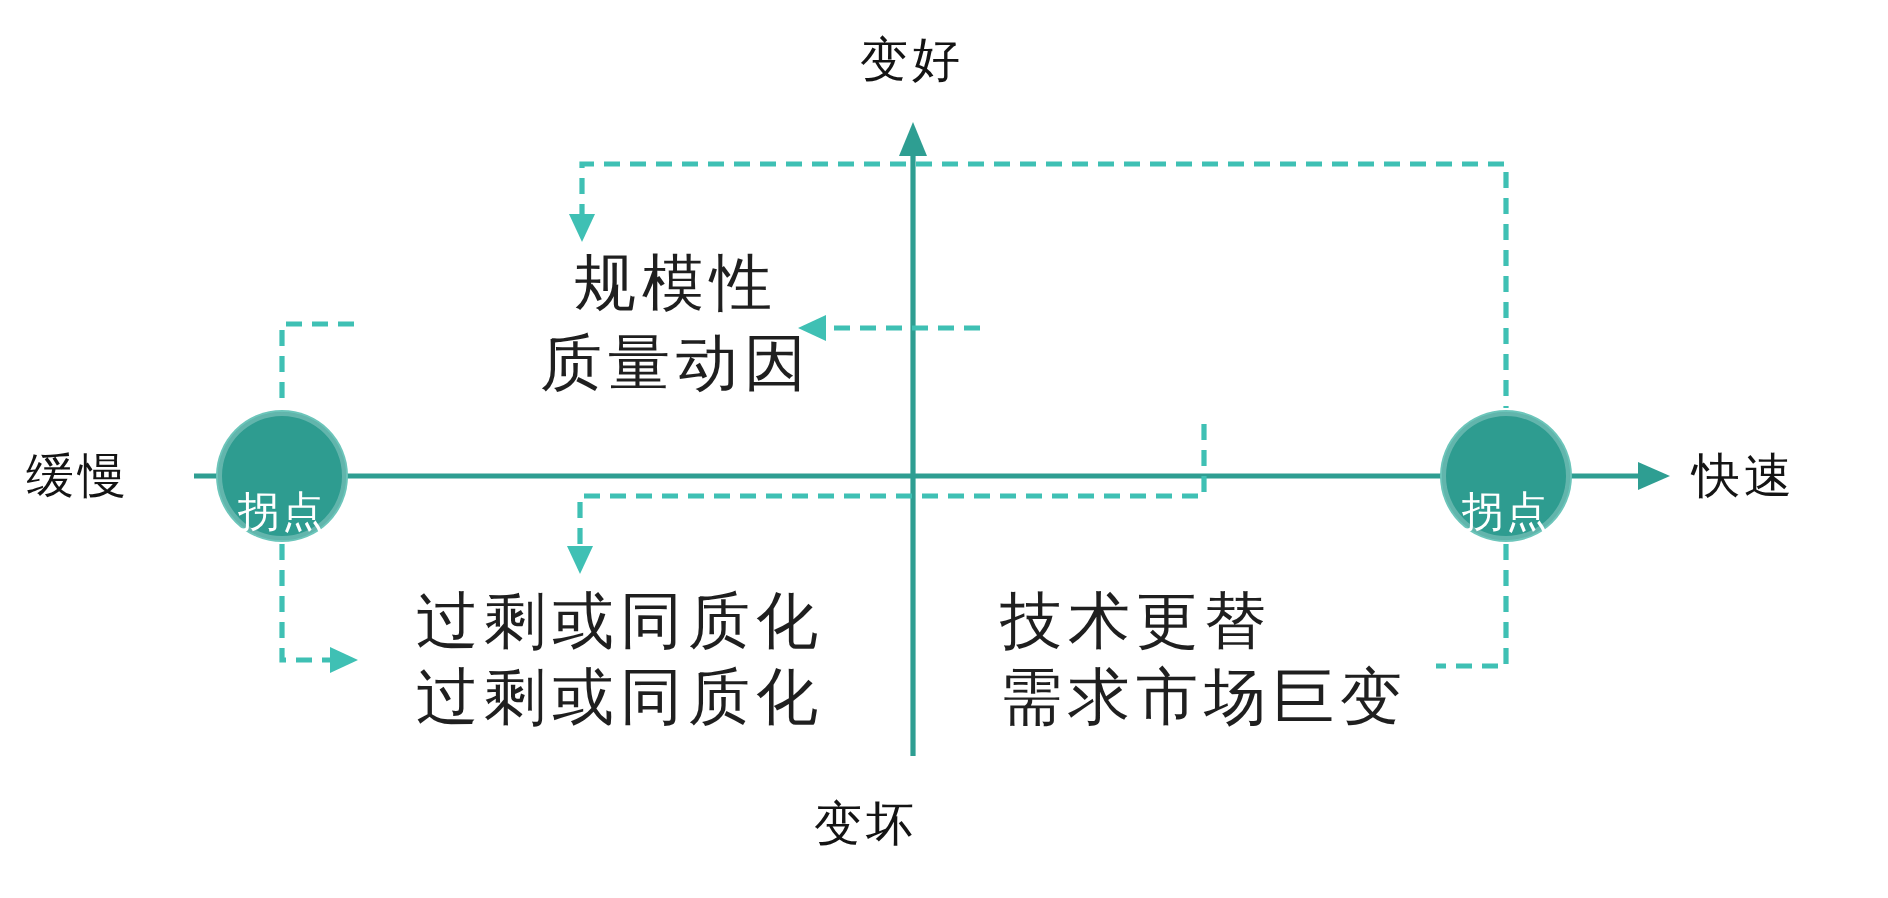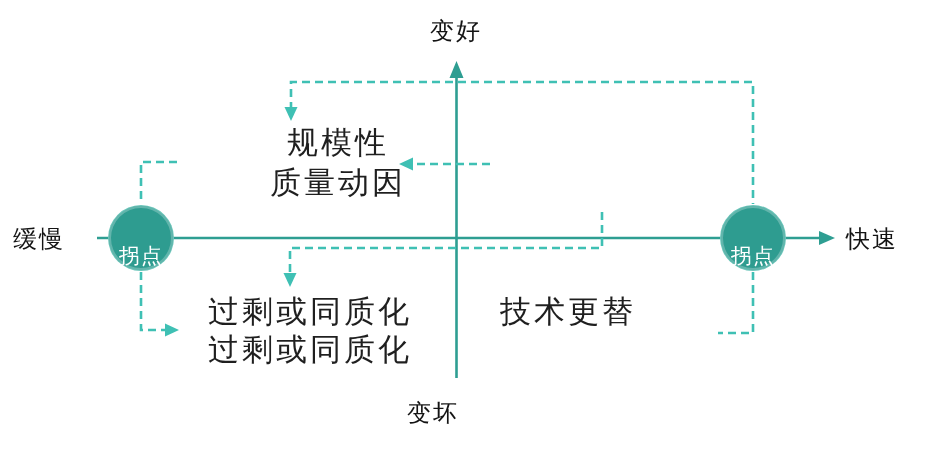--- a/index.html
+++ b/index.html
@@ -103,15 +103,16 @@
   </div>
 
 
   <div class="quad bottomrow right" style="left:412px;top:292px;">
     <span class="l">过剩或同质化</span>
     <span class="l">过剩或同质化</span>
   </div>
 
   <div class="quad bottomrow" style="left:500px;top:292px;">
     <span class="l">技术更替</span>
+    <span class="l">需求市场巨变</span>
   </div>
 
 </div>
 
 </body></html>

